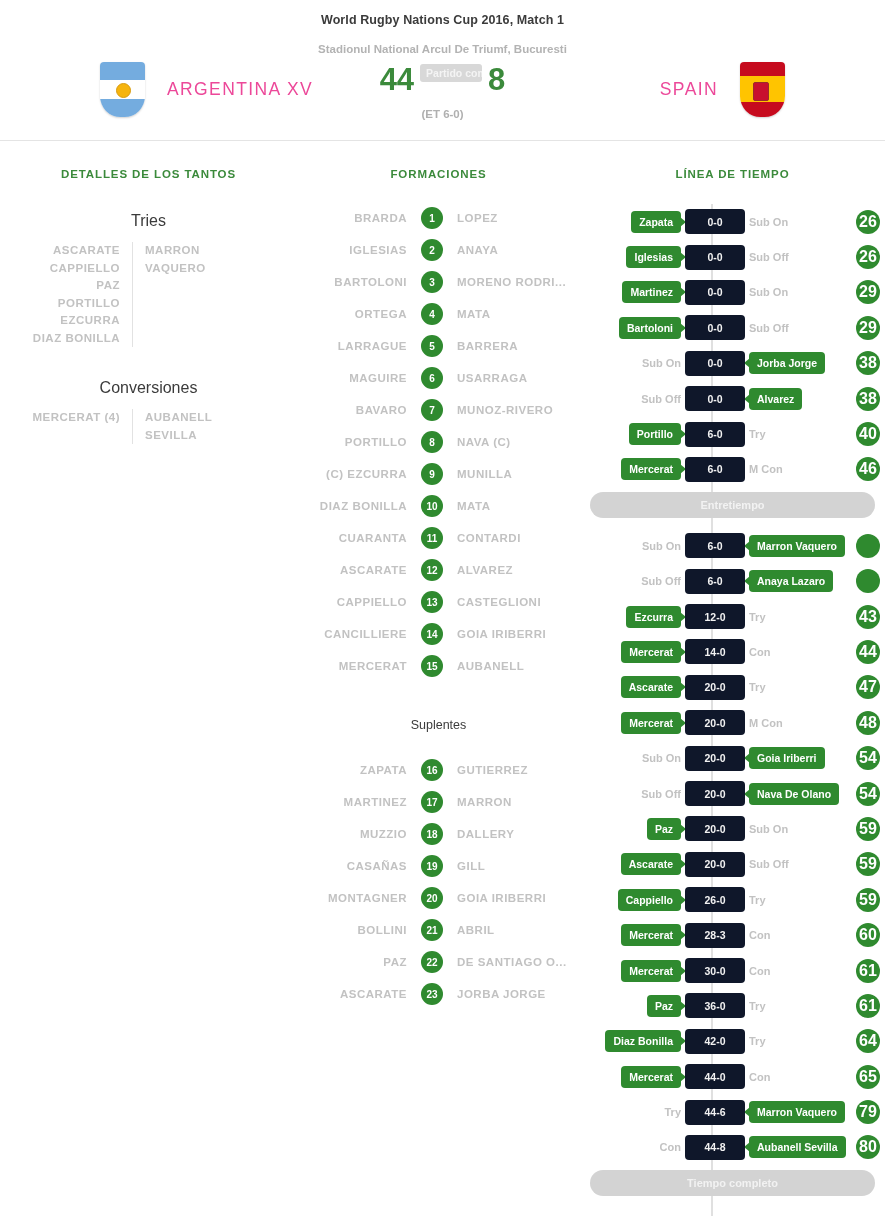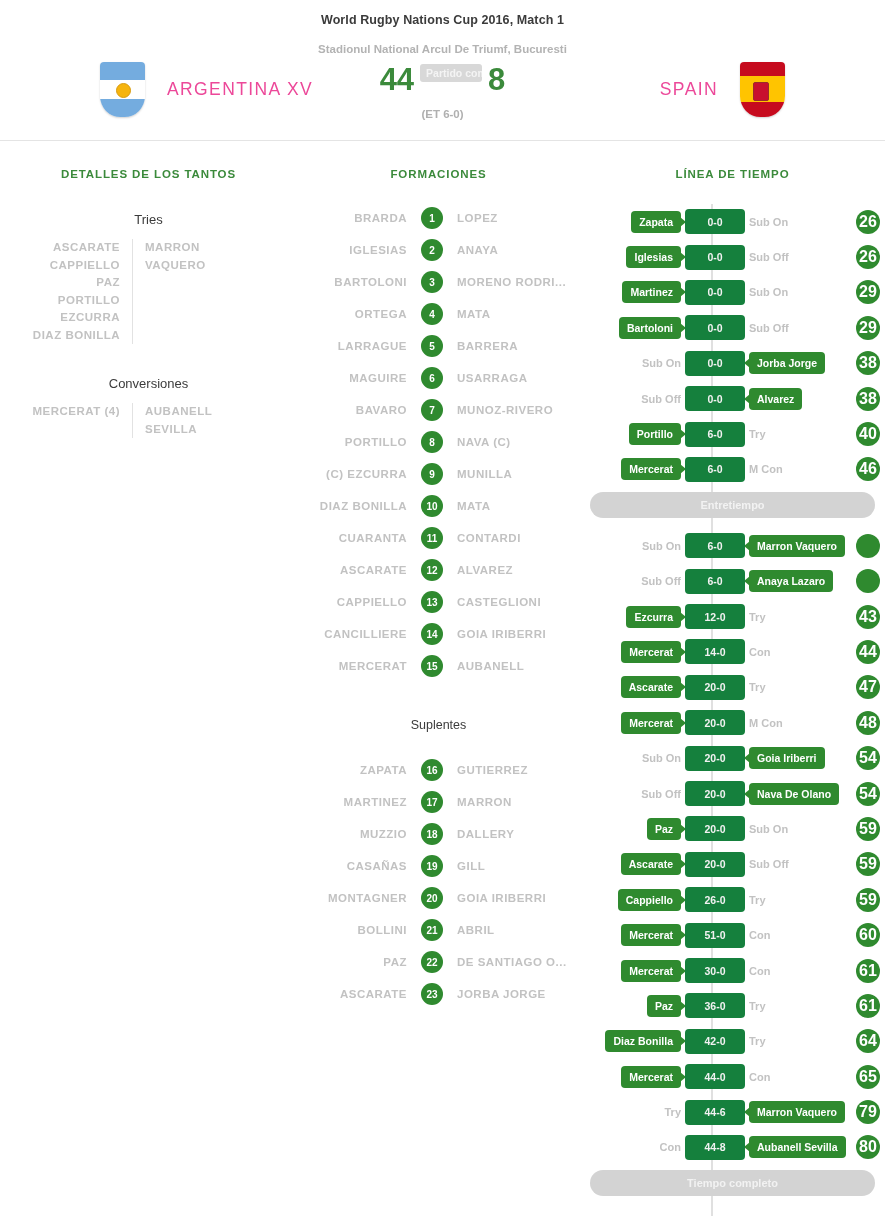--- a/index.html
+++ b/index.html
@@ -73,21 +73,21 @@
   .col{position:absolute;top:0;}
   .col-scoring{left:0;width:297px;}
   .col-lineups{left:297px;width:283px;}
   .col-timeline{left:580px;width:305px;}
   .col-title{
     text-align:center;font-size:11.5px;font-weight:700;color:#3b8a3b;
     letter-spacing:.9px;margin-top:28px;
   }
   
   .sc-sub{
-    text-align:center;font-size:13px;color:#3b3b3b;font-weight:400;
+    text-align:center;font-size:16px;color:#3b3b3b;font-weight:400;
     margin-top:32px;
   }
   .sc-grid{display:flex;margin-top:12px;}
   .sc-left{width:120px;text-align:right;padding-right:12px;border-right:1px solid #e2e2e2;}
   .sc-right{width:120px;text-align:left;padding-left:12px;}
   .sc-name{
     font-size:11.5px;color:#c2c2c2;font-weight:600;letter-spacing:.5px;
     line-height:17.5px;white-space:nowrap;
   }
   .sc-grid.conv{margin-top:12px;}
@@ -115,21 +115,21 @@
     position:absolute;left:131px;top:0;bottom:0;width:2px;background:#e0e0e0;
   }
   .tl-row{
     position:relative;height:35.4px;display:flex;align-items:center;
   }
   .tl-home{
     width:105px;display:flex;justify-content:flex-end;align-items:center;
     padding-right:4px;box-sizing:border-box;
   }
   .tl-score{
-    width:60px;height:25px;background:#15803d;border-radius:4px;color:#f2f2f2;
+    width:60px;height:25px;background:#0f172a;border-radius:4px;color:#f2f2f2;
     font-size:10.5px;font-weight:700;display:flex;align-items:center;
     justify-content:center;flex:0 0 auto;position:relative;z-index:2;
   }
   .tl-away{
     width:105px;display:flex;justify-content:flex-start;align-items:center;
     padding-left:4px;box-sizing:border-box;
   }
   .tl-min{
     width:24px;height:24px;border-radius:50%;background:#2f8a2f;color:#fff;
     font-size:16px;font-weight:700;display:flex;align-items:center;
@@ -636,21 +636,21 @@
           <div class="tl-score">26-0</div>
           <div class="tl-away">
             <div class="evt">Try</div>
           </div>
           <div class="tl-min">59</div>
         </div>
         <div class="tl-row">
           <div class="tl-home">
             <div class="tag home">Mercerat</div>
           </div>
-          <div class="tl-score">51-0</div>
+          <div class="tl-score">28-3</div>
           <div class="tl-away">
             <div class="evt">Con</div>
           </div>
           <div class="tl-min">60</div>
         </div>
         <div class="tl-row">
           <div class="tl-home">
             <div class="tag home">Mercerat</div>
           </div>
           <div class="tl-score">30-0</div>

